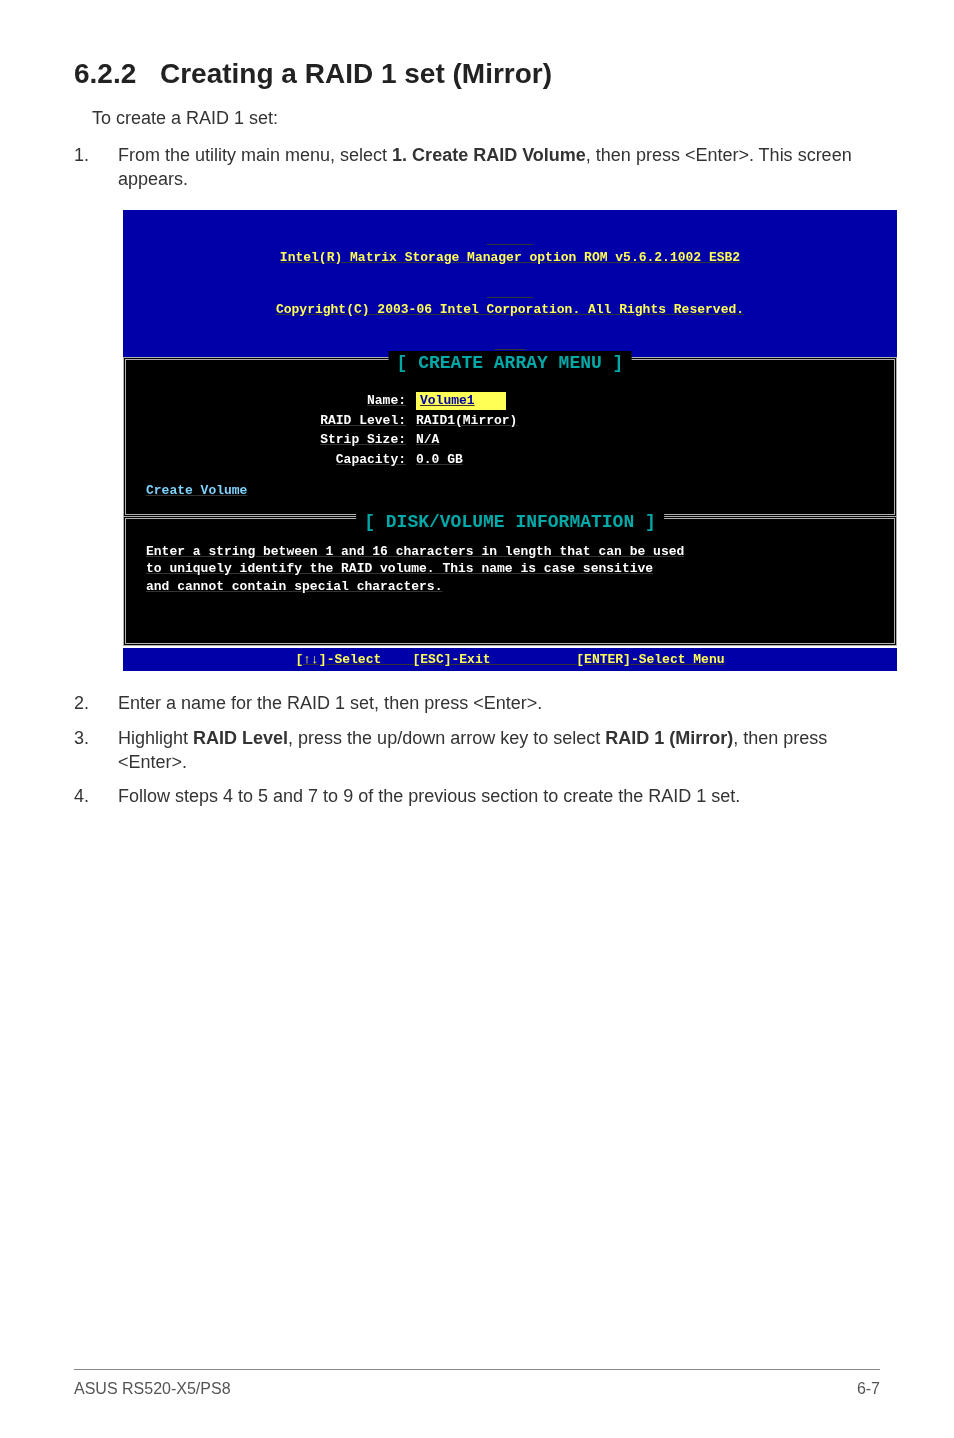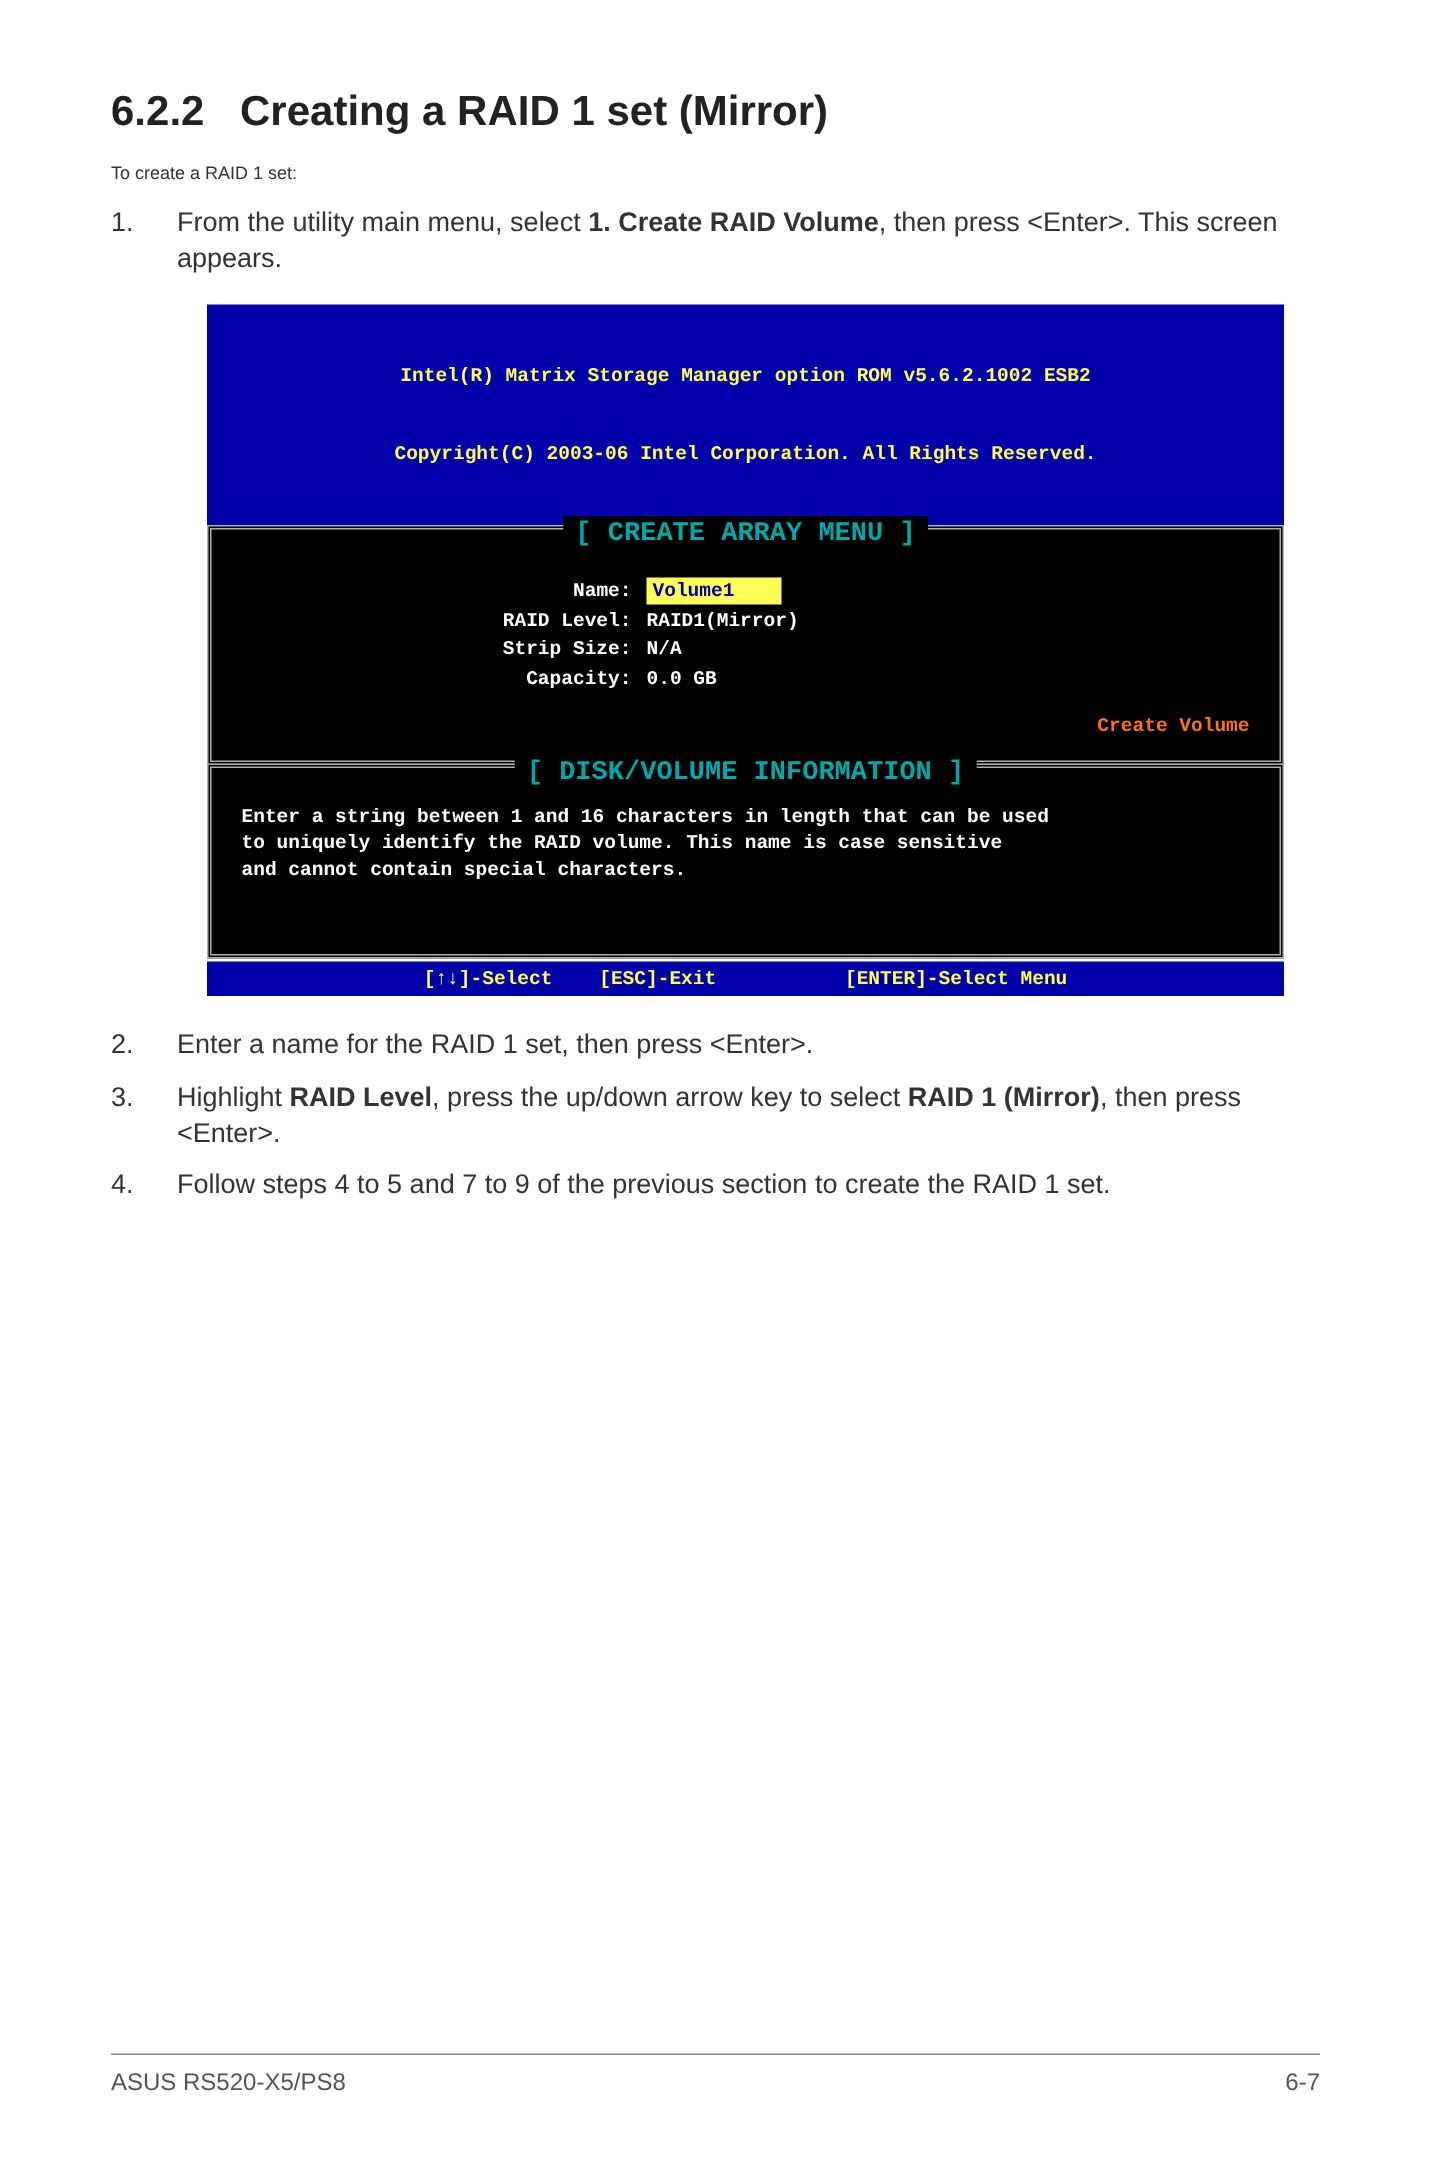--- a/index.html
+++ b/index.html
@@ -20,23 +20,24 @@
     font-size: 28px;
     font-weight: bold;
     color: #222;
     margin-bottom: 18px;
   }
   .section-number {
     display: inline-block;
     width: 86px;
   }
   .intro {
-    font-size: 12px;
+    font-size: 18px;
     color: #333;
     margin-bottom: 14px;
+    margin-left: 18px;
   }
   ol.steps {
     list-style: none;
     margin-left: 0;
   }
   ol.steps > li {
     font-size: 18px;
     color: #333;
     line-height: 1.35;
     margin-bottom: 10px;
@@ -46,22 +47,23 @@
     width: 44px;
     flex: 0 0 44px;
   }
   ol.steps > li .body {
     flex: 1;
   }
   .bold {
     font-weight: bold;
   }
   .bios-wrapper {
-    margin: 18px 0 20px 64px;
-    width: 718px;
+    margin: 18px 0 20px 49px;
+    width: 774px;
+    text-decoration: underline;
   }
   .bios {
     font-family: "Courier New", Courier, monospace;
     font-size: 13px;
     font-weight: bold;
     line-height: 1.35;
     color: #fff;
   }
   .bios-header {
     background: #0000a8;
@@ -101,22 +103,22 @@
     color: #fff;
   }
   .kv .v.highlight {
     background: #ffff55;
     color: #0000a8;
     padding: 0 2px 0 4px;
     display: inline-block;
     min-width: 90px;
   }
   .center-line {
-    text-align: right;
-    color: #f97316;
+    text-align: left;
+    color: #7dd3fc;
     margin-top: 14px;
   }
   .help-text {
     text-align: left;
     color: #fff;
     margin-top: 14px;
     line-height: 1.35;
   }
   .bios-footer {
     background: #0000a8;

